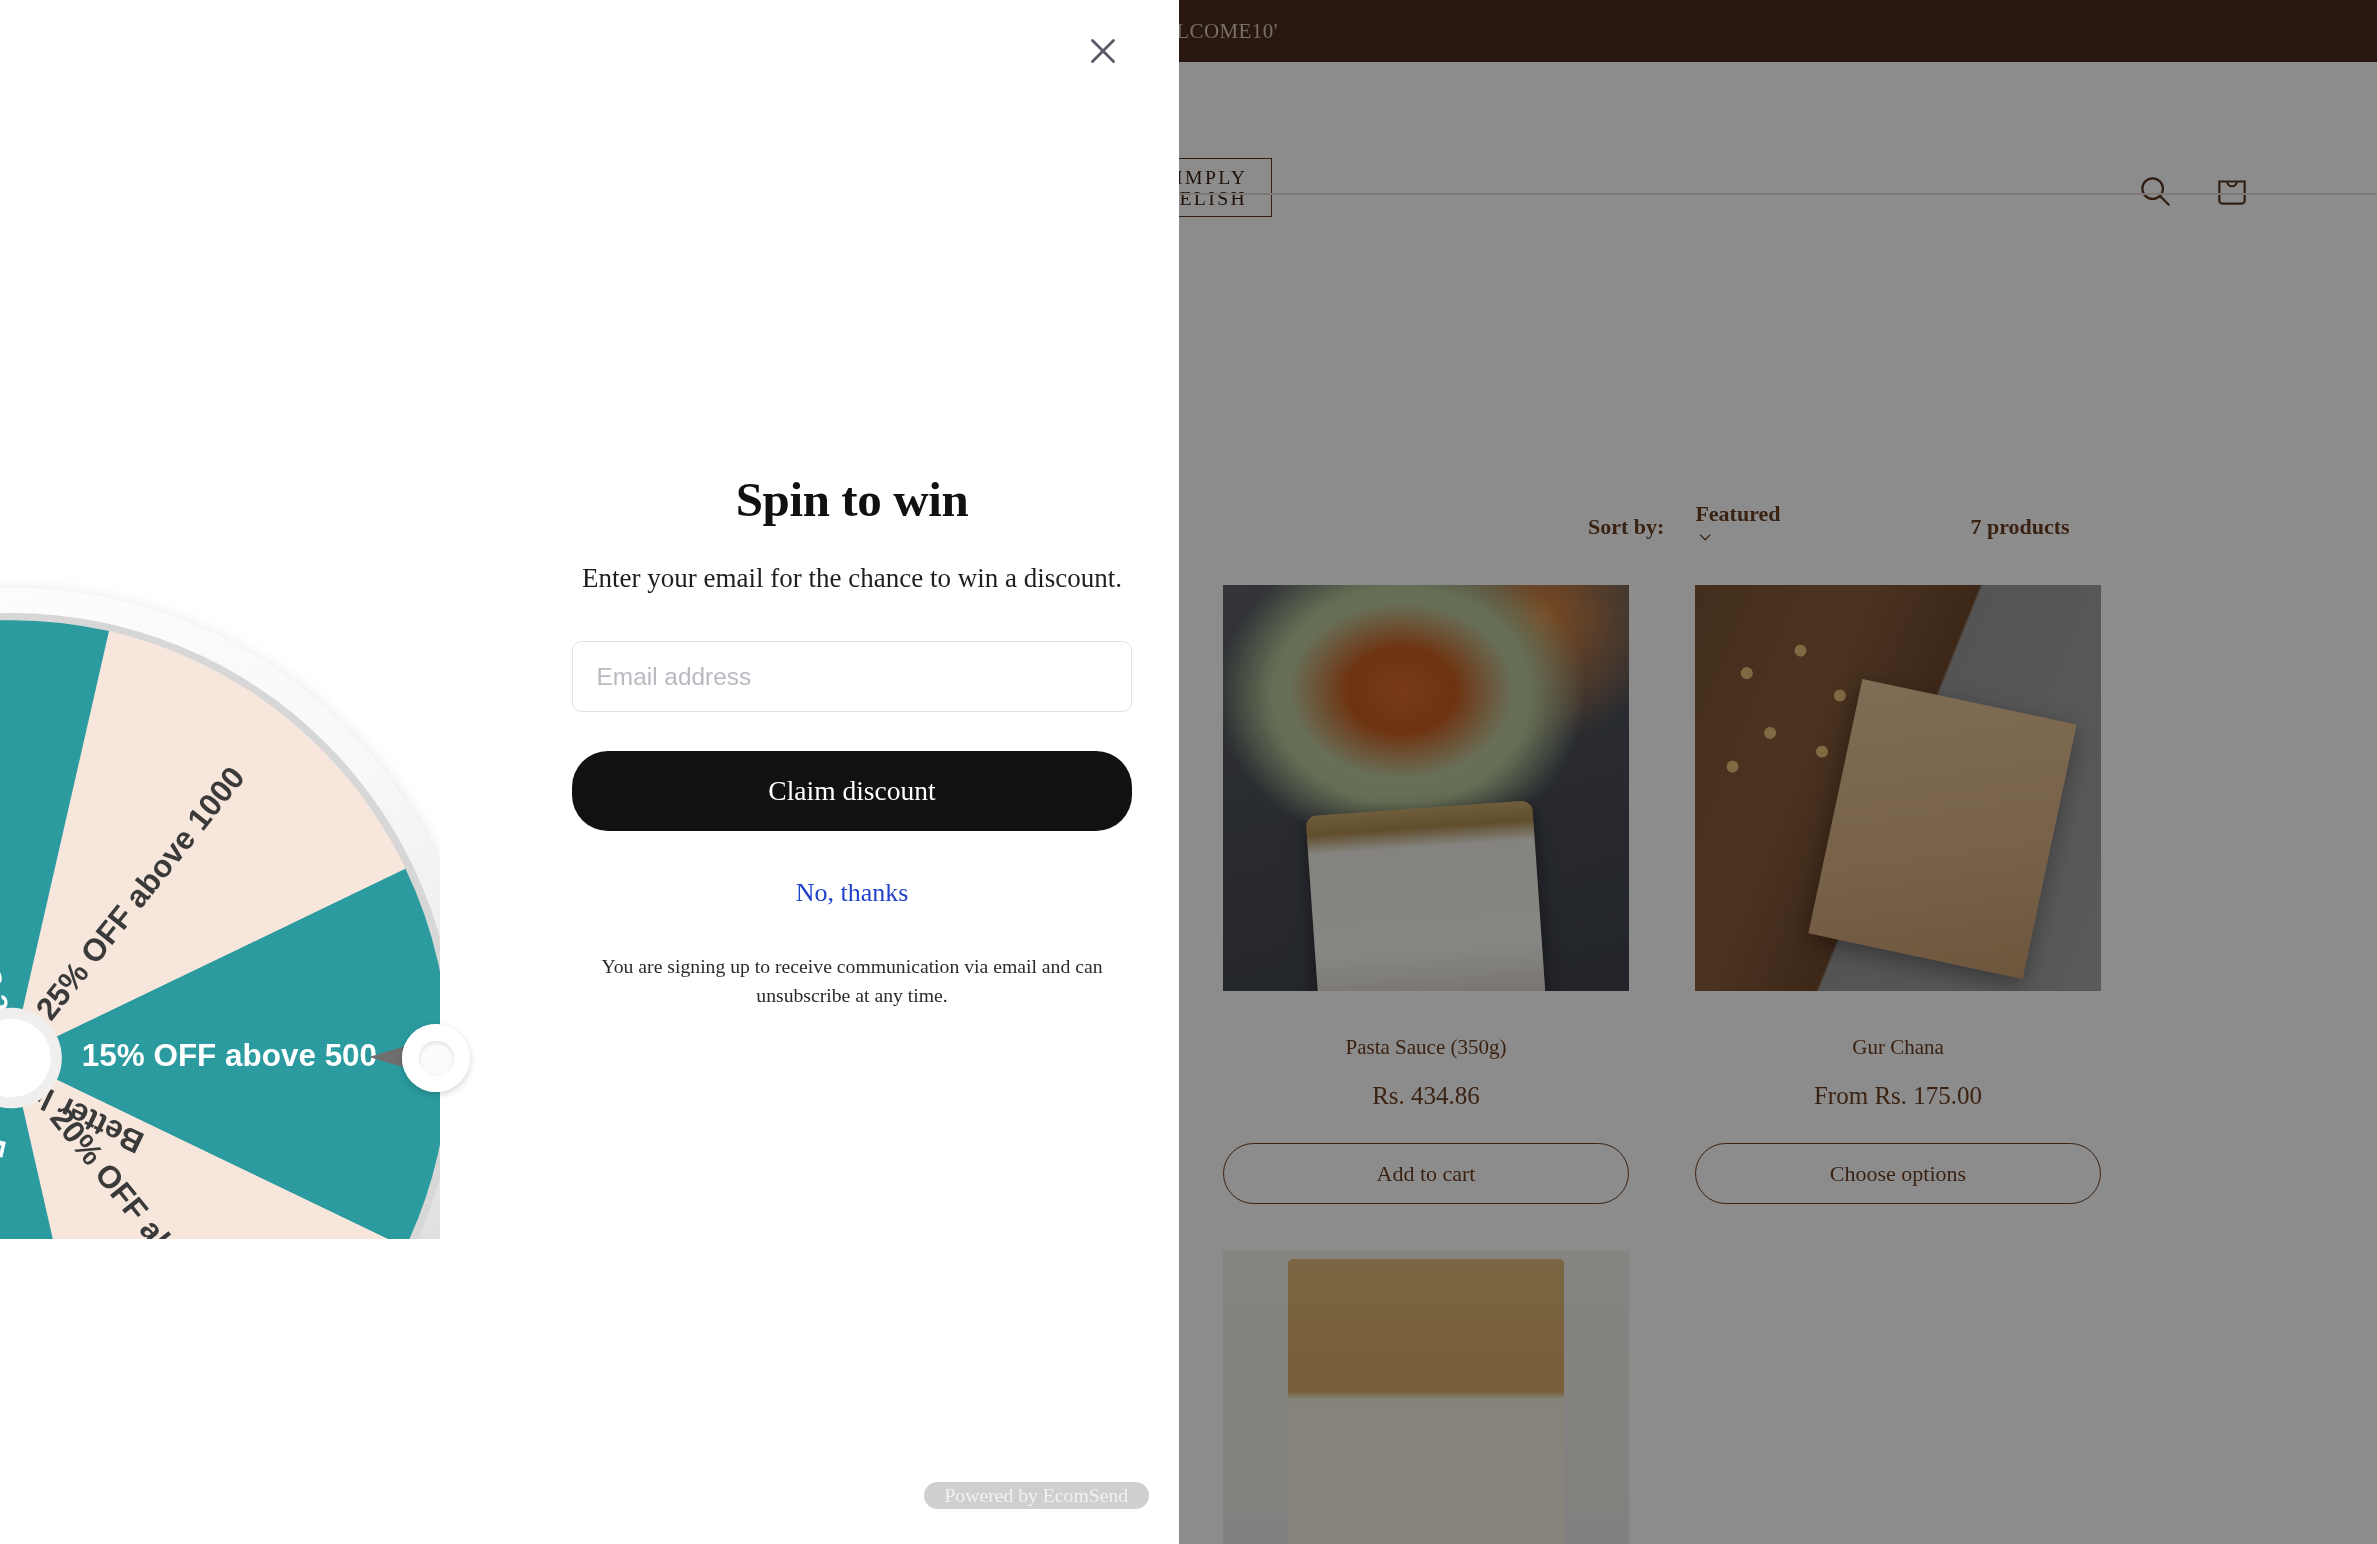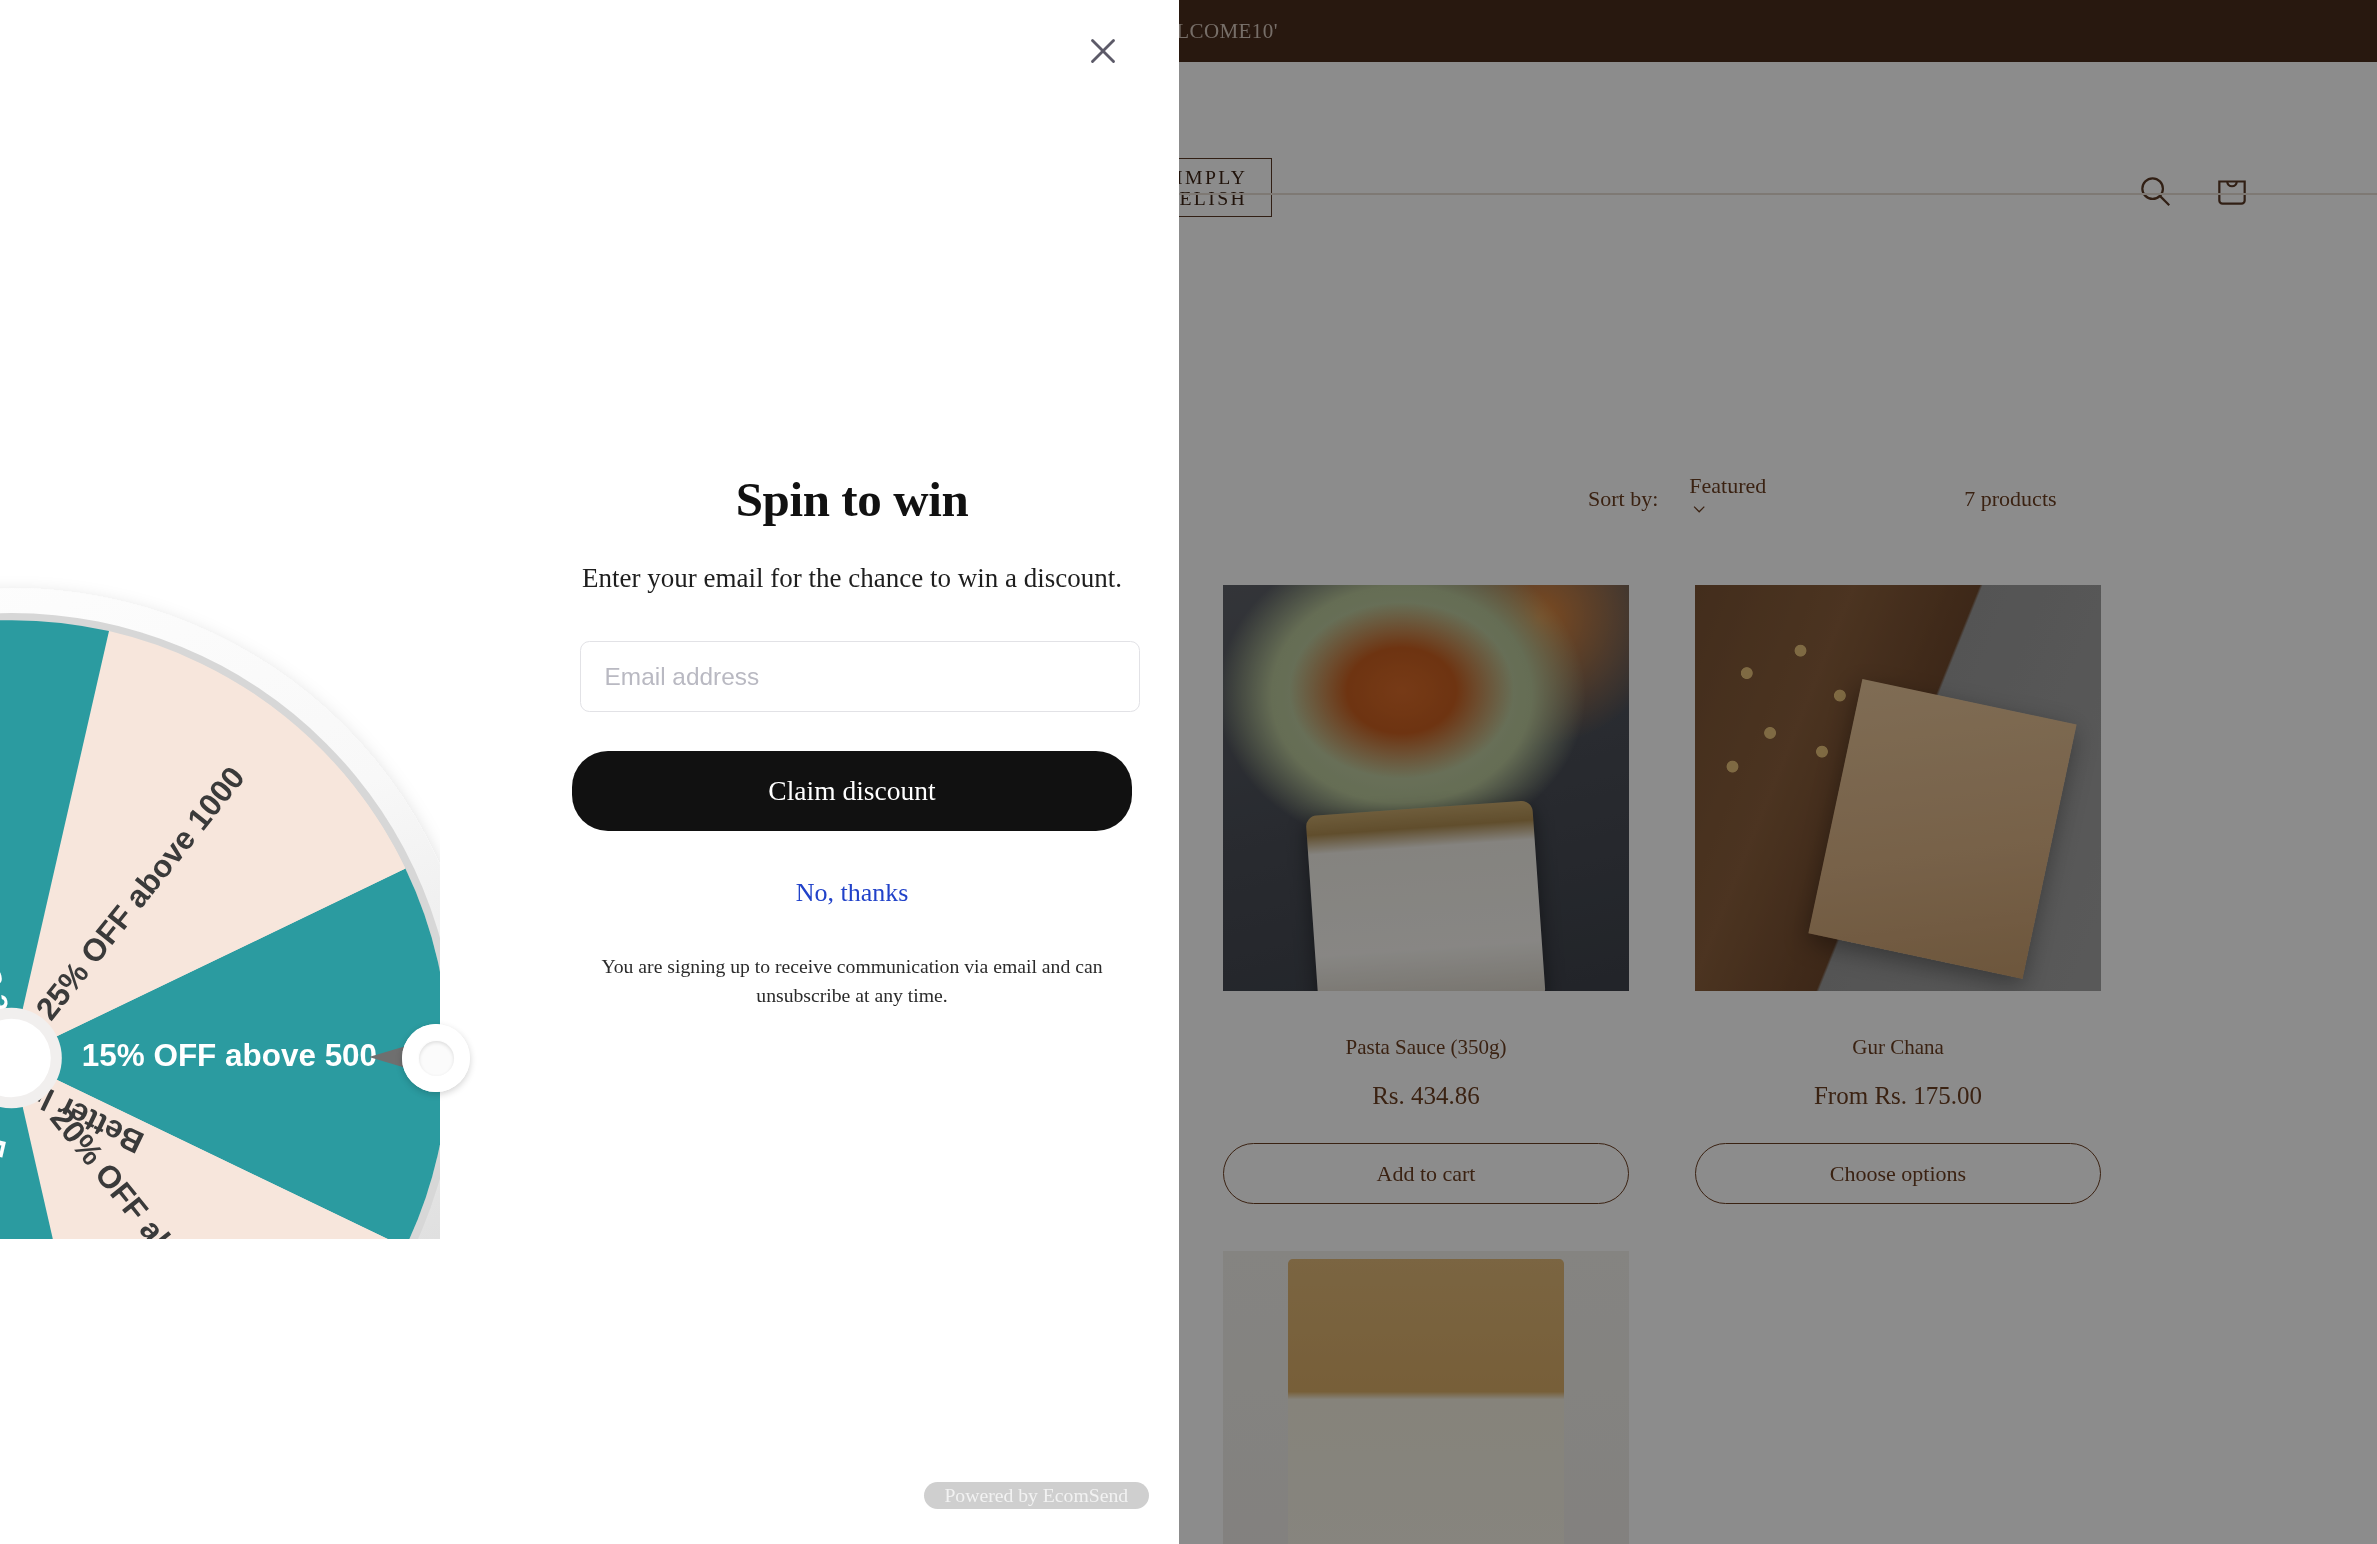--- a/index.html
+++ b/index.html
@@ -63,23 +63,23 @@
 
   #page-title {
     position: absolute;
     left: 826px; top: 259px;
     font-size: 57px; color: #6b3e21;
     font-weight: 400; white-space: nowrap;
   }
 
   #collection-toolbar {
     position: absolute;
-    left: 1588px; top: 473px;
+    left: 1588px; top: 501px;
     display: flex; align-items: center;
-    font-size: 22px; color: #6b3e21;
+    font-size: 22px; color: #6b3e21; font-weight: bold;
   }
   #sort-label { margin-right: 31px; }
   #sort-select {
     position: relative; width: 228px;
     display: flex; justify-content: space-between; flex-direction: column;
   }
   #sort-value { font-size: 22px; }
   #sort-chevron { font-size: 19px; }
   #product-count { margin-left: 47px; }
 
@@ -240,21 +240,21 @@
     line-height: 1.45; color: #1e1e1e;
     padding: 0 6.3px;
   }
   #email-field {
     margin-top: 43px;
     width: 560px; height: 71px;
     border: 1.6px solid #e2e2e6; border-radius: 9.4px;
     background: #ffffff;
     font-family: "Liberation Sans", sans-serif;
     font-size: 24.4px; color: #2b2b2b;
-    padding: 0 23.6px; outline: none; margin-left: 8px;
+    padding: 0 23.6px; outline: none;
   }
   #email-field::placeholder { color: #b9b9c2; }
   #claim-button {
     margin-top: 39px;
     width: 560px; height: 80px;
     border: none; border-radius: 36px;
     background: #111111; color: #ffffff;
     font-family: "Liberation Serif", serif;
     font-size: 27.5px; cursor: pointer;
   }

